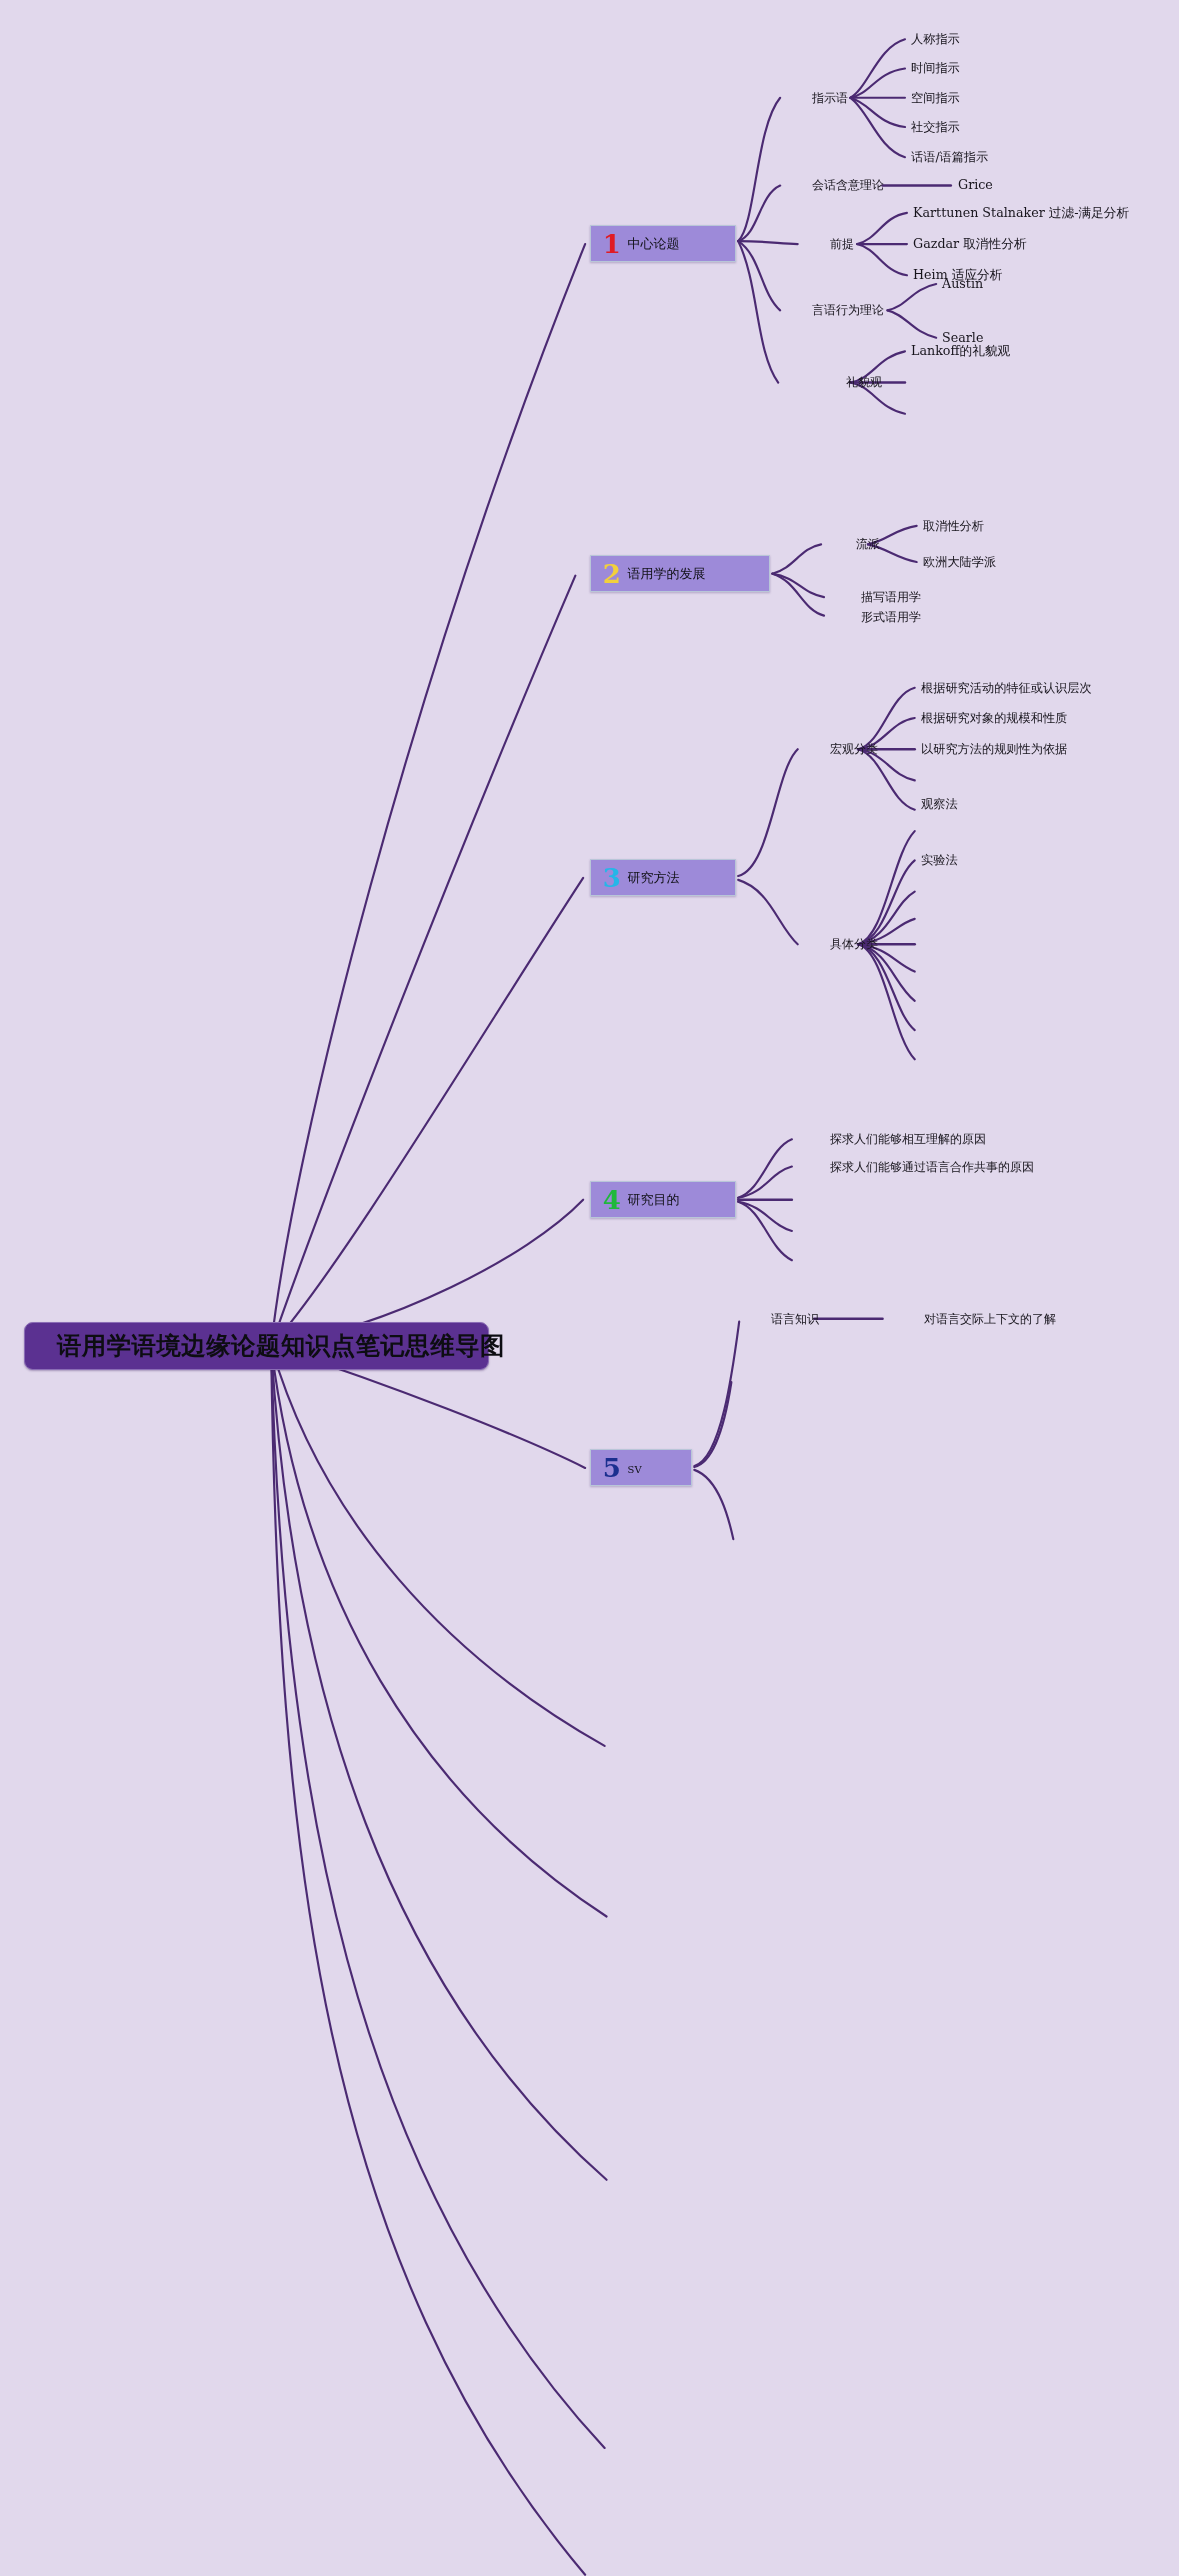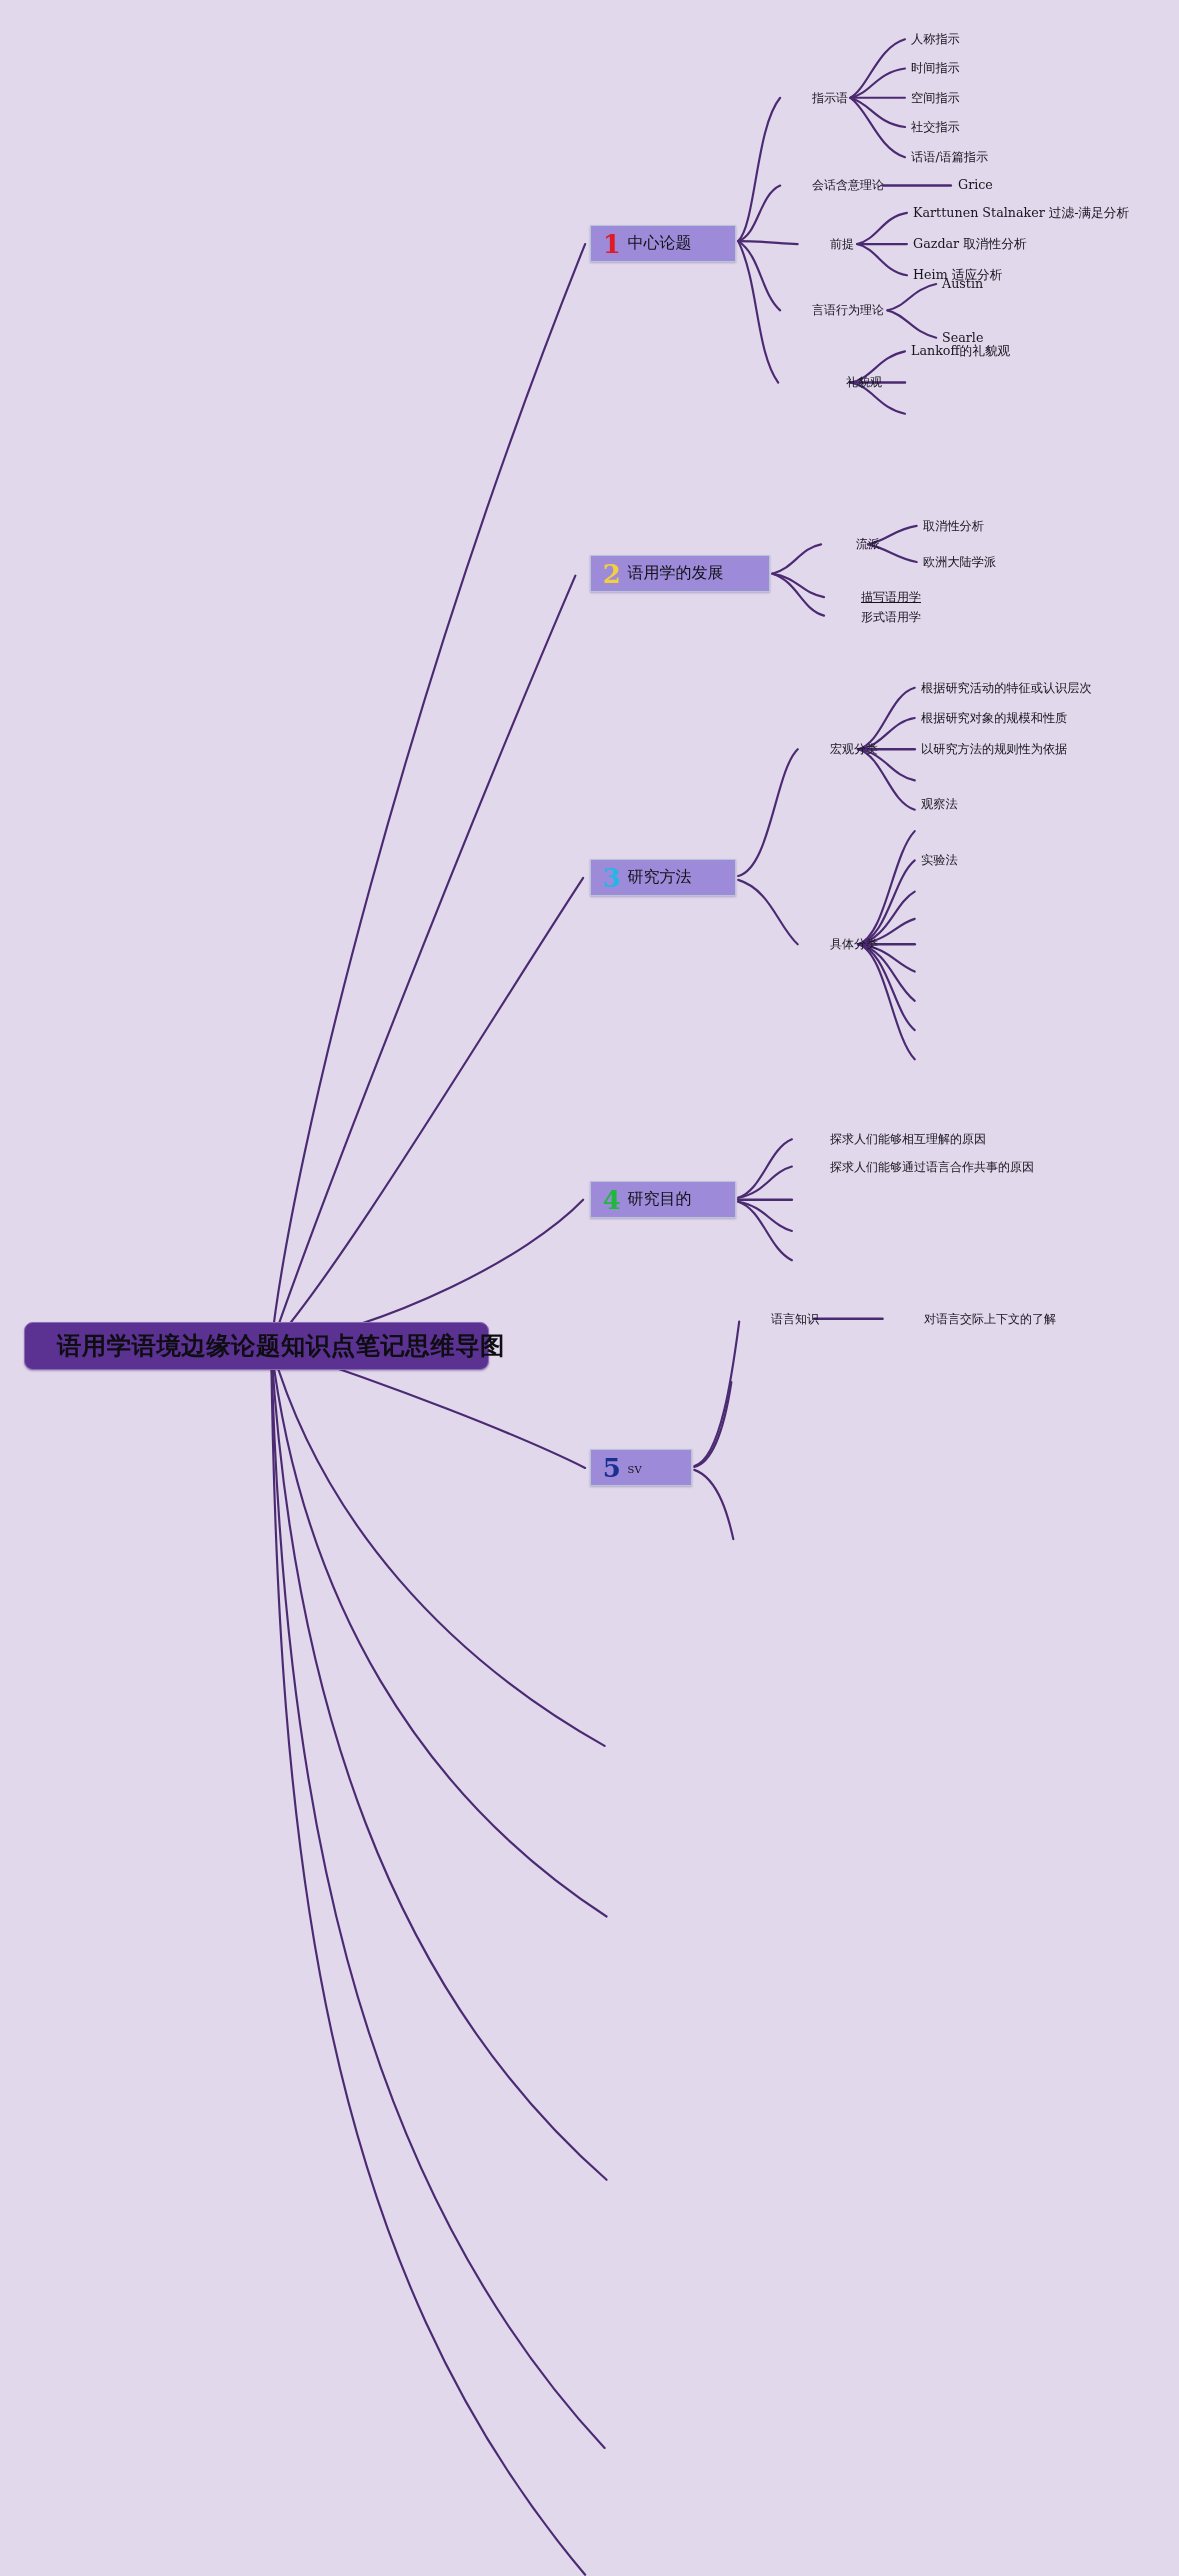--- a/index.html
+++ b/index.html
@@ -51,21 +51,21 @@
   }
   .branch-node .num{
     font-family:"DejaVu Serif","Liberation Serif",serif;
     font-weight:700;
     font-size:26px;
     line-height:1;
     margin-right:6.8px;
   }
   .branch-node .btxt{
     color:#111117;
-    font-size:16px;
+    font-size:13px;
     font-family:Liberation Serif, serif;
     white-space:nowrap;
   }
   .branch-node .btxt.small{
     font-family:"DejaVu Serif","Liberation Serif",serif;
     font-size:14.6px;
     font-variant:small-caps;
   }
 
   
@@ -240,21 +240,21 @@
   </div>
   <div class="tnode l2" style="left:824px;top:538px;">
     <span>流派</span>
   </div>
   <div class="tnode l3" style="left:923px;top:520px;">
     <span>取消性分析</span>
   </div>
   <div class="tnode l3" style="left:923px;top:556px;">
     <span>欧洲大陆学派</span>
   </div>
-  <div class="tnode l2" style="left:829px;top:591px;text-decoration:underline;">
+  <div class="tnode l2" style="left:829px;top:591px;">
     <span>描写语用学</span>
   </div>
   <div class="tnode l2" style="left:829px;top:611px;">
     <span>形式语用学</span>
   </div>
 
   <div class="branch-node" style="left:590px;top:859px;width:146px;">
     <span class="num" style="color:#25b6e8">3</span>
     <span class="btxt">研究方法</span>
   </div>

